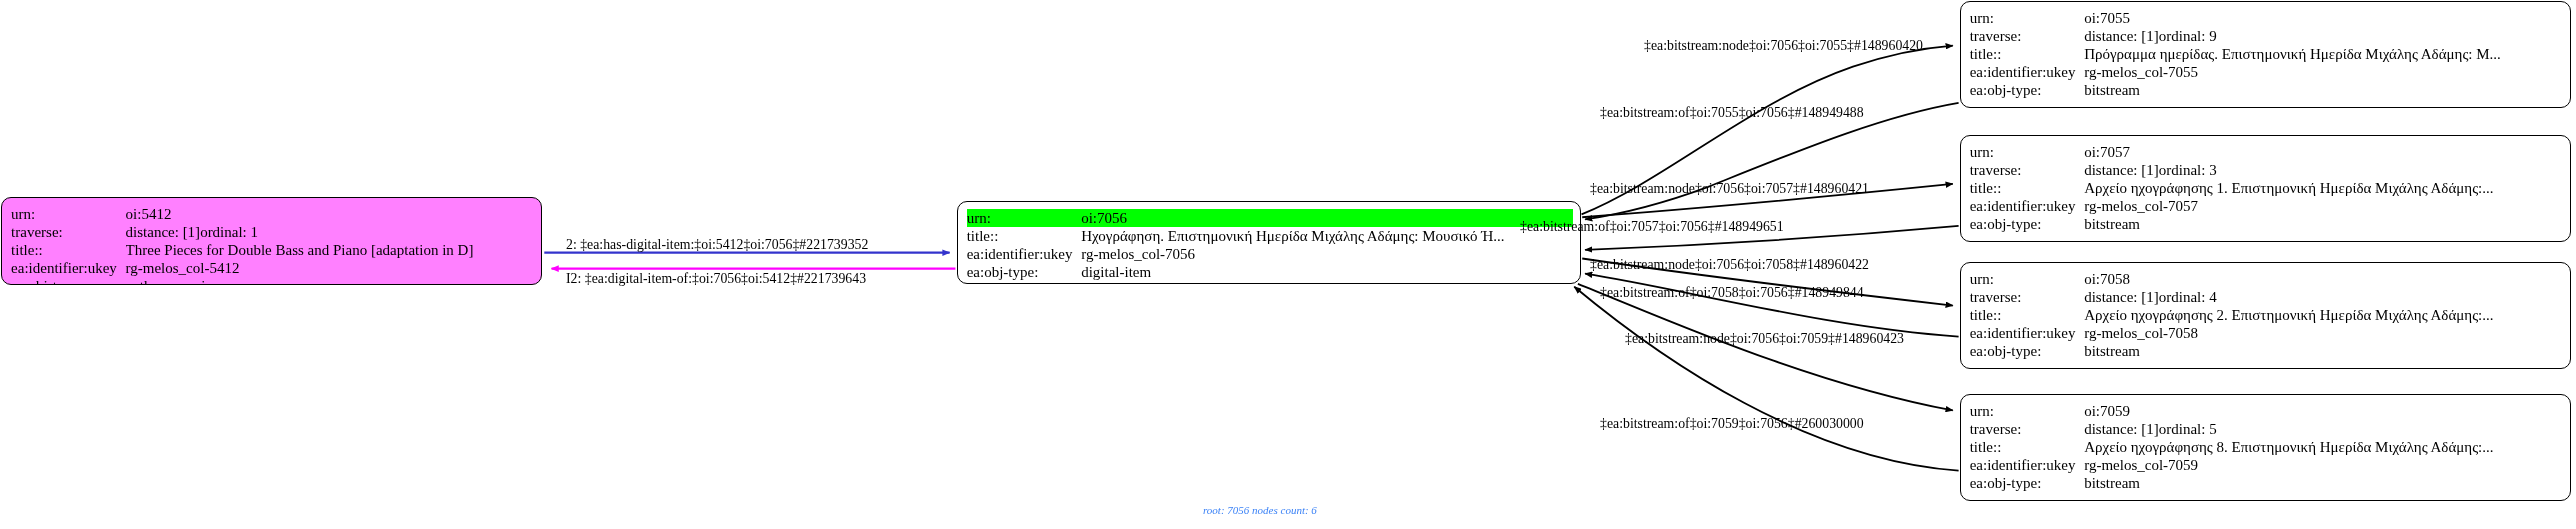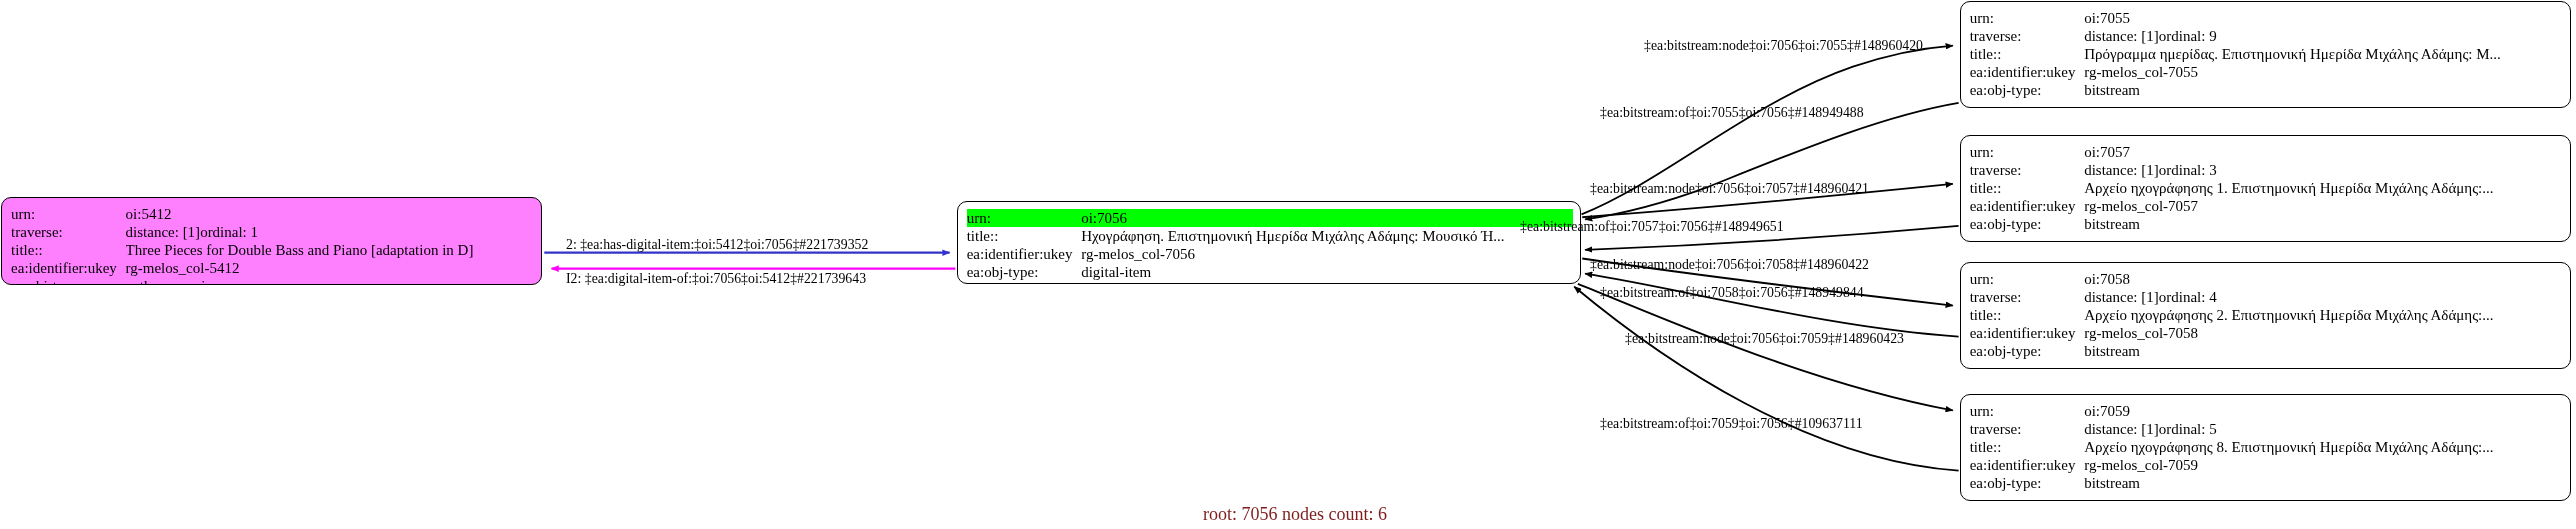--- a/index.html
+++ b/index.html
@@ -82,23 +82,24 @@
     position: absolute;
     font-size: 13.8px;
     line-height: 16px;
     white-space: nowrap;
     color: #000000;
     background: transparent;
   }
 
   .caption {
     position: absolute;
-    font-size: 18px;
+    font-size: 11px;
     white-space: nowrap;
-    color: #7f1d1d;
+    color: #3b82f6;
+    font-style: italic;
   }
 
   
   #node-5412 { left: 1.4px;    top: 197px; width: 541px;  height: 88px; }
   #node-7056 { left: 957px; top: 201px; width: 624px;  height: 83px; }
   #node-7055 { left: 1960px; top: 1.4px;   width: 611px;  height: 107px; }
   #node-7057 { left: 1960px; top: 135px; width: 611px;  height: 107px; }
   #node-7058 { left: 1960px; top: 262px; width: 611px;  height: 107px; }
   #node-7059 { left: 1960px; top: 394px; width: 611px;  height: 107px; }
 
@@ -319,18 +320,18 @@
   <div class="edge-label" style="left:1644px; top:38px;">‡ea:bitstream:node‡oi:7056‡oi:7055‡#148960420</div>
   <div class="edge-label" style="left:1600px; top:105px;">‡ea:bitstream:of‡oi:7055‡oi:7056‡#148949488</div>
 
   <div class="edge-label" style="left:1590px; top:181px;">‡ea:bitstream:node‡oi:7056‡oi:7057‡#148960421</div>
   <div class="edge-label" style="left:1520px; top:219px;">‡ea:bitstream:of‡oi:7057‡oi:7056‡#148949651</div>
 
   <div class="edge-label" style="left:1590px; top:257px;">‡ea:bitstream:node‡oi:7056‡oi:7058‡#148960422</div>
   <div class="edge-label" style="left:1600px; top:285px;">‡ea:bitstream:of‡oi:7058‡oi:7056‡#148949844</div>
 
   <div class="edge-label" style="left:1590px; top:331px;margin-left:35px;">‡ea:bitstream:node‡oi:7056‡oi:7059‡#148960423</div>
-  <div class="edge-label" style="left:1600px; top:416px;">‡ea:bitstream:of‡oi:7059‡oi:7056‡#109637111</div>
+  <div class="edge-label" style="left:1600px; top:416px;">‡ea:bitstream:of‡oi:7059‡oi:7056‡#260030000</div>
 
   <div class="caption" style="left:1203px; top:504px;">root: 7056 nodes count: 6</div>
 
 </div>
 
 
 </body></html>

